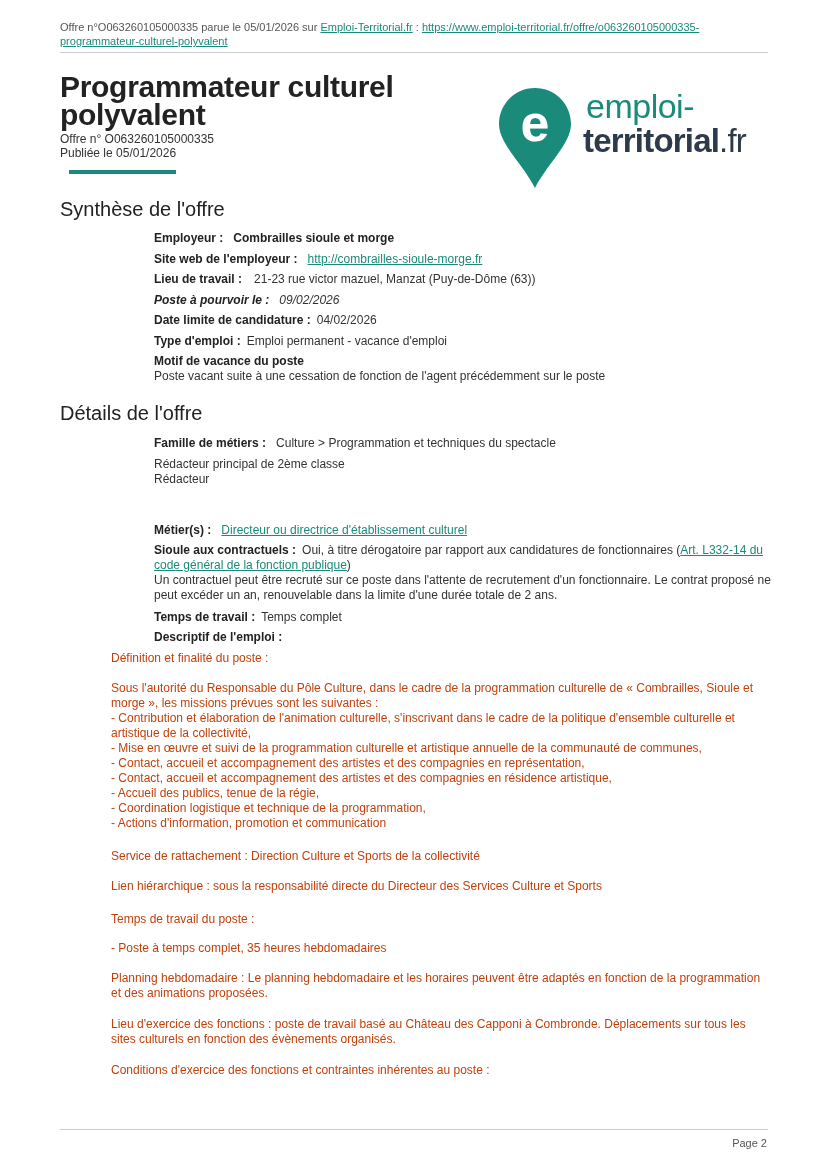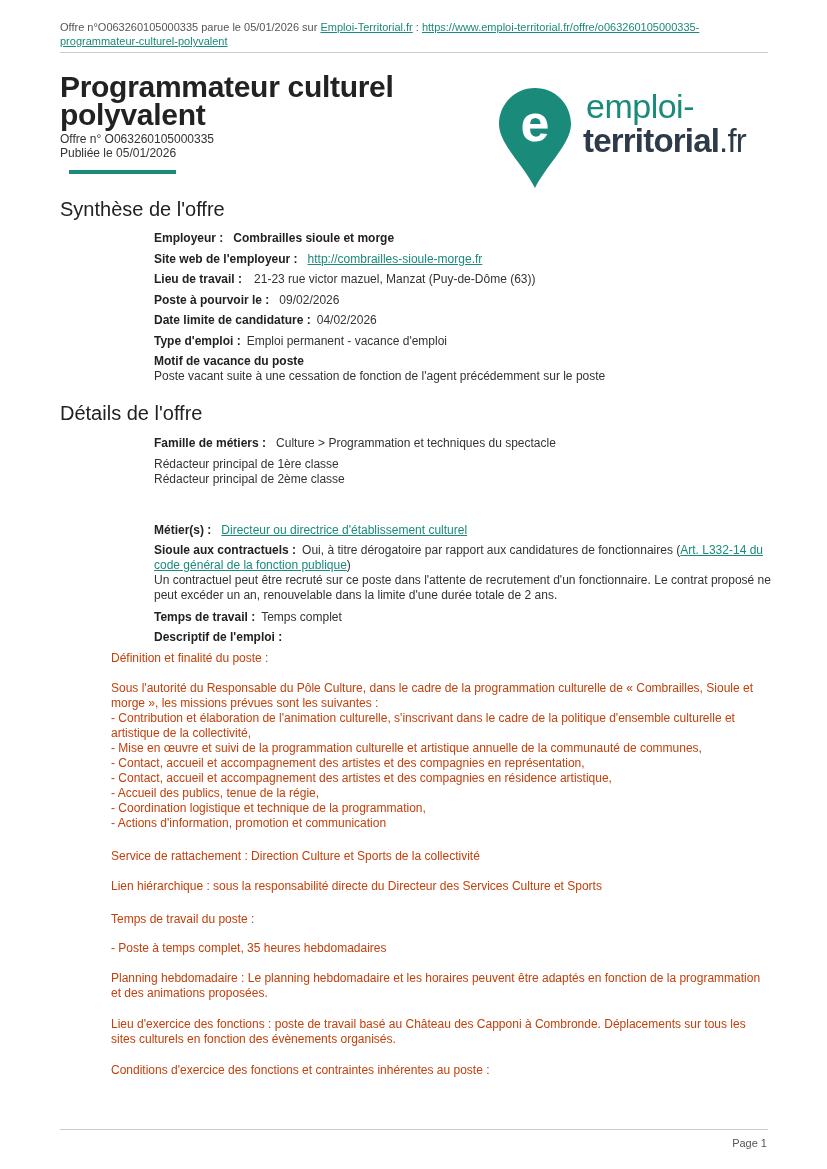--- a/index.html
+++ b/index.html
@@ -58,42 +58,42 @@
 
 <div class="field" style="top:231px;">
   <span class="lbl">Employeur  :</span><span class="val" style="font-weight:bold;color:#222;margin-left:10px;">Combrailles sioule et morge</span>
 </div>
 <div class="field" style="top:252px;">
   <span class="lbl">Site web de l'employeur :</span><span class="val link" style="margin-left:10px;">http://combrailles-sioule-morge.fr</span>
 </div>
 <div class="field" style="top:272px;">
   <span class="lbl">Lieu de travail :</span><span class="val" style="margin-left:12px;">21-23 rue victor mazuel, Manzat (Puy-de-Dôme (63))</span>
 </div>
-<div class="field" style="top:293px;">
+<div class="field" style="top:293px;font-style:italic;">
   <span class="lbl">Poste à pourvoir le :</span><span class="val" style="margin-left:10px;">09/02/2026</span>
 </div>
 <div class="field" style="top:313px;">
   <span class="lbl">Date limite de candidature :</span><span class="val">04/02/2026</span>
 </div>
 <div class="field" style="top:334px;">
   <span class="lbl">Type d'emploi :</span><span class="val">Emploi permanent - vacance d'emploi</span>
 </div>
 <div class="field" style="top:354px;">
   <div class="lbl">Motif de vacance du poste</div>
   <div>Poste vacant suite à une cessation de fonction de l'agent précédemment sur le poste</div>
 </div>
 
 <div class="section-title" style="top:401px;">Détails de l'offre</div>
 
 <div class="field" style="top:436px;">
   <span class="lbl">Famille de métiers :</span><span class="val" style="margin-left:10px;">Culture &gt; Programmation et techniques du spectacle</span>
 </div>
 <div class="field" style="top:457px;">
-  <div>Rédacteur principal de 1ère classe</div>
   <div>Rédacteur principal de 2ème classe</div>
+  <div>Rédacteur</div>
 </div>
 <div class="field" style="top:523px;">
   <span class="lbl">Métier(s) :</span><span class="val link" style="margin-left:10px;">Directeur ou directrice d'établissement culturel</span>
 </div>
 <div class="field" style="top:543px;">
   <span class="lbl">Sioule aux contractuels :</span><span class="val">Oui, à titre dérogatoire par rapport aux candidatures de fonctionnaires (</span><span class="link">Art. L332-14 du code général de la fonction publique</span><span>)</span>
   <div>Un contractuel peut être recruté sur ce poste dans l'attente de recrutement d'un fonctionnaire. Le contrat proposé ne peut excéder un an, renouvelable dans la limite d'une durée totale de 2 ans.</div>
 </div>
 <div class="field" style="top:610px;">
   <span class="lbl">Temps de travail :</span><span class="val">Temps complet</span>
@@ -115,13 +115,13 @@
 </div>
 <div class="para" style="top:849px;">Service de rattachement : Direction Culture et Sports de la collectivité</div>
 <div class="para" style="top:879px;">Lien hiérarchique : sous la responsabilité directe du Directeur des Services Culture et Sports</div>
 <div class="para" style="top:900px;margin-top:12px;">Temps de travail du poste :</div>
 <div class="para" style="top:941px;">- Poste à temps complet, 35 heures hebdomadaires</div>
 <div class="para" style="top:971px;">Planning hebdomadaire : Le planning hebdomadaire et les horaires peuvent être adaptés en fonction de la programmation et des animations proposées.</div>
 <div class="para" style="top:1017px;">Lieu d'exercice des fonctions : poste de travail basé au Château des Capponi à Combronde. Déplacements sur tous les sites culturels en fonction des évènements organisés.</div>
 <div class="para" style="top:1063px;">Conditions d'exercice des fonctions et contraintes inhérentes au poste :</div>
 
 <div class="footer-rule"></div>
-<div class="page-num">Page 1</div>
+<div class="page-num">Page 2</div>
 
 </body></html>

